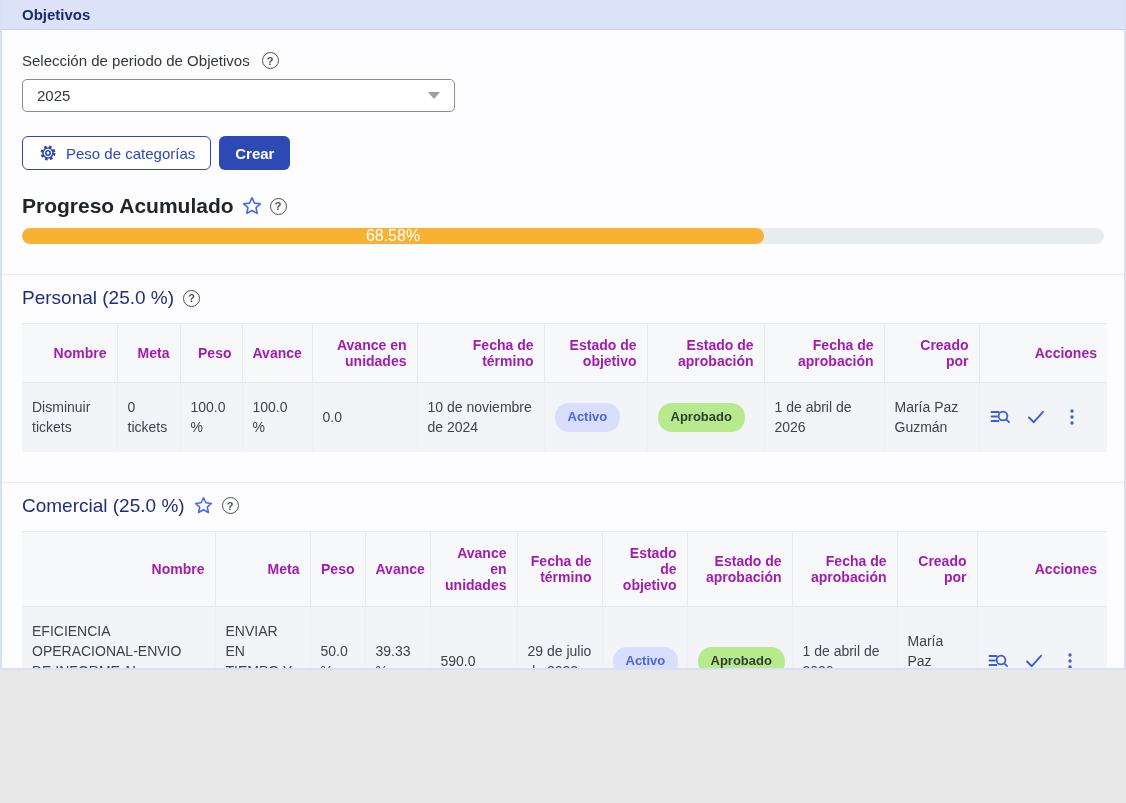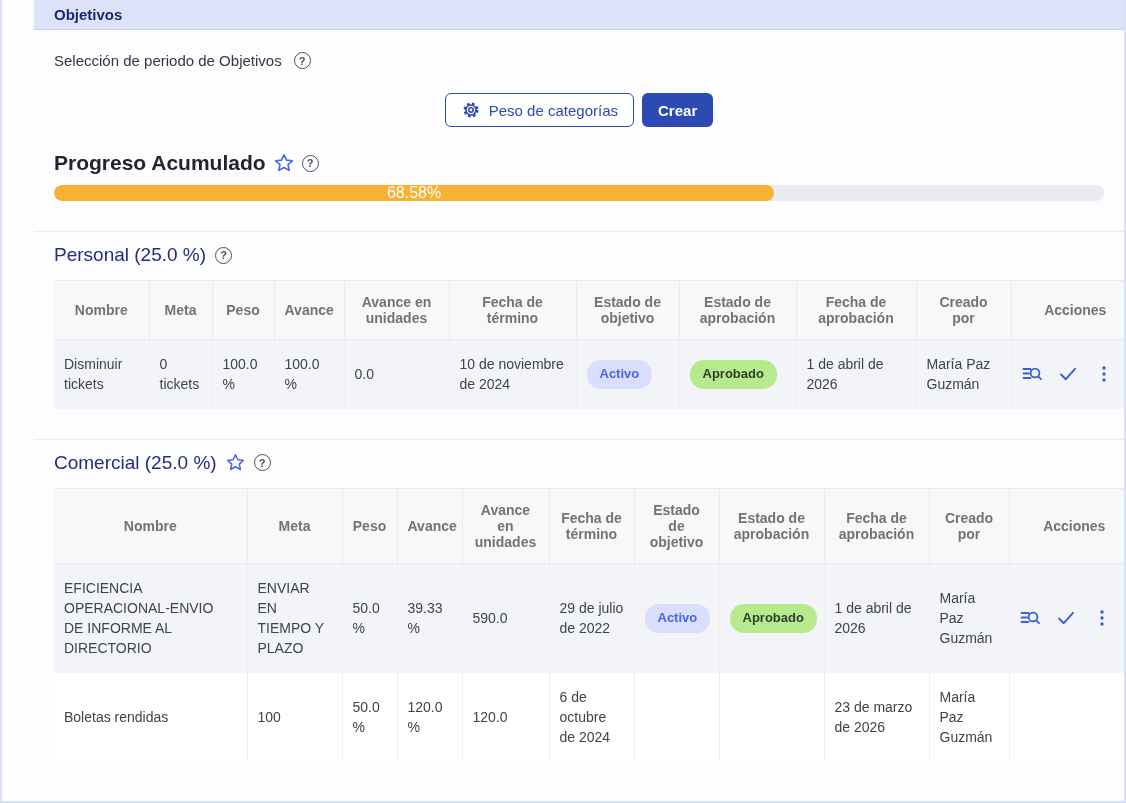--- a/index.html
+++ b/index.html
@@ -1,21 +1,21 @@
 <!DOCTYPE html>
 <html><head>
 <meta charset="utf-8">
 <style>
   * { margin:0; padding:0; box-sizing:border-box; }
   html,body { background:#e8e8e8; }
   body { font-family:"Liberation Sans","DejaVu Sans",sans-serif; }
 
   .page {
-    width:1126px; height:803px; margin:0 auto; background:#fdfdff;
-    border:2px solid #d9e0f6; border-top:none; overflow:hidden; position:relative;padding-left:32px;
+    width:1126px; height:670px; margin:0 auto; background:#fdfdff;
+    border:2px solid #d9e0f6; border-top:none; overflow:hidden; position:relative;
   }
   .titlebar {
     height:30px; background:#dce3f8; border-bottom:1px solid #c6d0ee;
     display:flex; align-items:center; padding:0 20px;
   }
   .titlebar .win-title { font-size:15px; font-weight:bold; color:#1b2a6e; }
 
   .content { padding:0 20px; }
 
   .field-label-row { margin-top:22px; display:flex; align-items:center; gap:12px;
@@ -27,21 +27,21 @@
 
   .select-box {
     margin-top:10px; width:433px; height:33px; background:#fff;
     border:1px solid #878d94; border-radius:5px; display:flex; align-items:center;
     justify-content:space-between; padding:0 14px; font-size:15px; color:#33383e;
     cursor:pointer;
   }
   .caret-down { width:0; height:0; border-left:6px solid transparent;
     border-right:6px solid transparent; border-top:7px solid #9aa0a6; }
 
-  .btn-row { margin-top:24px; display:flex; justify-content:center; gap:8px; }
+  .btn-row { margin-top:24px; display:flex; justify-content:flex-start; gap:8px; }
   .btn { height:34px; border-radius:6px; font-size:15px; display:inline-flex;
     align-items:center; gap:8px; padding:0 15px; cursor:pointer; border:1px solid transparent; }
   .btn-outline { background:#fff; border:1px solid #2d49b4; color:#2d49b4; }
   .btn-solid { background:#2d49b4; color:#fff; font-weight:bold; }
 
   .prog-title-row { margin-top:24px; display:flex; align-items:center; gap:8px; }
   .prog-title { font-size:21px; font-weight:bold; color:#212529; }
 
   .section-title-row { display:flex; align-items:center; gap:9px; }
   .section-title { font-size:19px; color:#232e7a; font-weight:500; }
@@ -53,21 +53,21 @@
   .bar-fill { height:100%; border-radius:8px; display:flex; align-items:center;
     justify-content:center; }
   .bar-label { font-size:16px; color:#fff; line-height:16px; }
 
   .hr { border-top:1px solid #e9ecf2; margin:30px -20px 0 -20px; }
 
   .section { margin-top:12px; }
   .section .bar { margin-top:12px; }
 
   table { width:100%; border-collapse:collapse; table-layout:fixed; margin-top:14px; }
-  th { background:#f7f8fa; text-align:center; font-size:14px; font-weight:bold; color:#737373;
+  th { background:#f7f8fa; text-align:right; font-size:14px; font-weight:bold; color:#a21caf;
     padding:13px 10px; border:1px solid #e7eaee; border-left:none; vertical-align:middle; }
   th:last-child { border-right:none; }
   td { font-size:14px; color:#3d444b; padding:14px 10px; border-right:1px solid #edeff3;
     vertical-align:middle; line-height:1.45; }
   td:last-child { border-right:none; }
   tr.row-odd td { background:#f3f4f8; }
   tr.row-even td { background:#ffffff; }
 
   .badge { display:inline-block; padding:5px 13px; border-radius:14px; font-size:13px;
     white-space:nowrap;font-weight:bold; }
@@ -115,20 +115,24 @@
   <div class="titlebar">
     <span class="win-title">Objetivos</span>
   </div>
 
   <div class="content">
 
     <div class="field-label-row">
       <span>Selección de periodo de Objetivos</span>
       <span class="help-icon">?</span>
     </div>
+    <div class="select-box">
+      <span>2025</span>
+      <span class="caret-down"></span>
+    </div>
 
     <div class="btn-row">
       <button class="btn btn-outline">
         <span class="action-icon">
           <svg width="20" height="20" viewBox="0 0 20 20">
               <use href="#i-gear"></use>
             </svg>
         </span>
         <span>Peso de categorías</span>
       </button>

